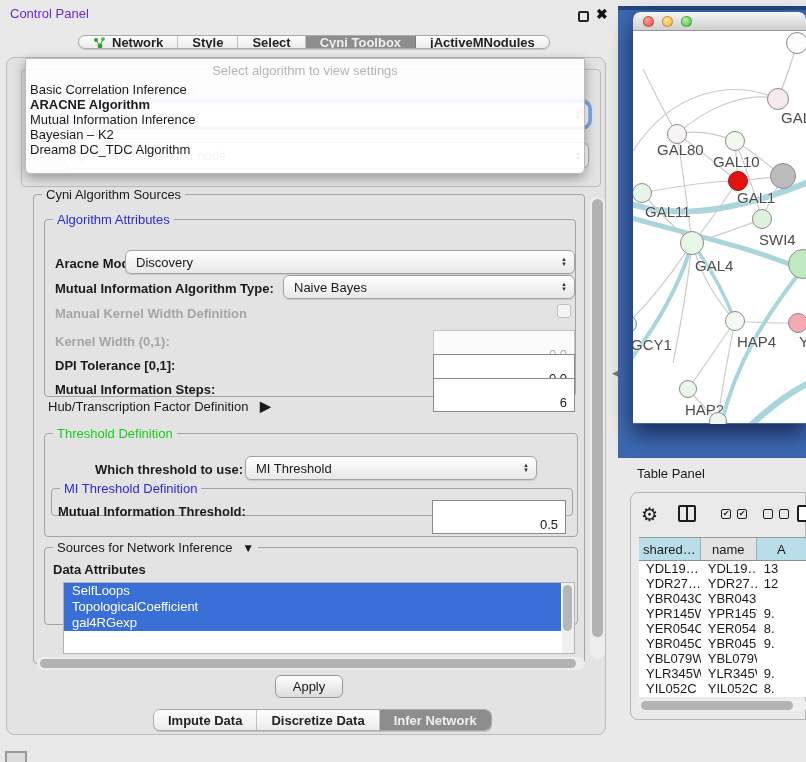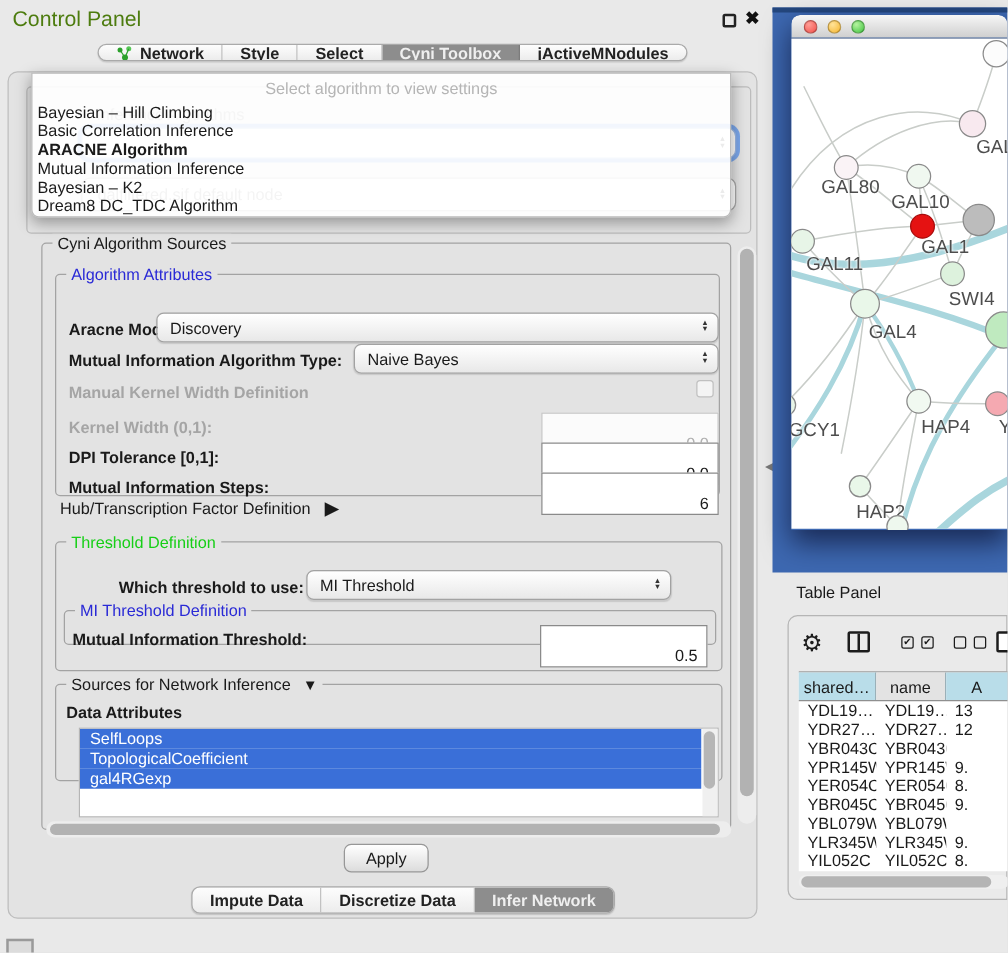--- a/index.html
+++ b/index.html
@@ -1,21 +1,21 @@
 <!DOCTYPE html>
 <html><head>
 <meta charset="utf-8">
 <style>
   *{margin:0;padding:0;box-sizing:border-box;font-family:"Liberation Sans",sans-serif}
   html,body{width:806px;height:762px;overflow:hidden}
   body{position:relative;background:#e9e9e9;font-size:13px;color:#1a1a1a}
   .abs{position:absolute}
 
   
-  #dock-title{left:10px;top:6px;font-size:17px;color:#4d7c0f}
+  #dock-title{left:10px;top:6px;font-size:13px;color:#6d28d9}
   #float-icon{left:578px;top:11px;width:11px;height:11px;border:2px solid #222;border-radius:2px}
   #close-icon{left:596px;top:6px;font-size:14px;font-weight:bold;color:#111}
 
   #top-tabs{left:78px;top:35px;height:14px;display:flex;border:1px solid #aaa;border-radius:7px;
     background:linear-gradient(#fdfdfd,#ececec);overflow:hidden;box-shadow:0 1px 1px rgba(0,0,0,.15)}
   .tab{display:flex;align-items:center;justify-content:center;font-weight:bold;color:#222;
     padding:0 14px;border-right:1px solid #c2c2c2;white-space:nowrap}
   .tab:last-child{border-right:none}
   .tab.selected{background:#8d8d8d;color:#efefef;border-right-color:#7c7c7c}
   .tab .ticon{margin-right:6px;display:inline-flex}
@@ -166,21 +166,20 @@
     </div>
   <div class="abs" id="ghost-combo-b">
     <span>galfiltered.sif default node</span>
     <span class="spin"></span>
   </div>
 
   <div class="abs" id="algo-dropdown">
     <div class="abs" id="dd-prompt">Select algorithm to view settings</div>
     <div class="abs" id="dd-list">
 
-        <div class="dd-item">Bayesian – Hill Climbing</div>
 
         <div class="dd-item">Basic Correlation Inference</div>
 
         <div class="dd-item bold">ARACNE Algorithm</div>
 
         <div class="dd-item">Mutual Information Inference</div>
 
         <div class="dd-item">Bayesian – K2</div>
 
         <div class="dd-item">Dream8 DC_TDC Algorithm</div>

